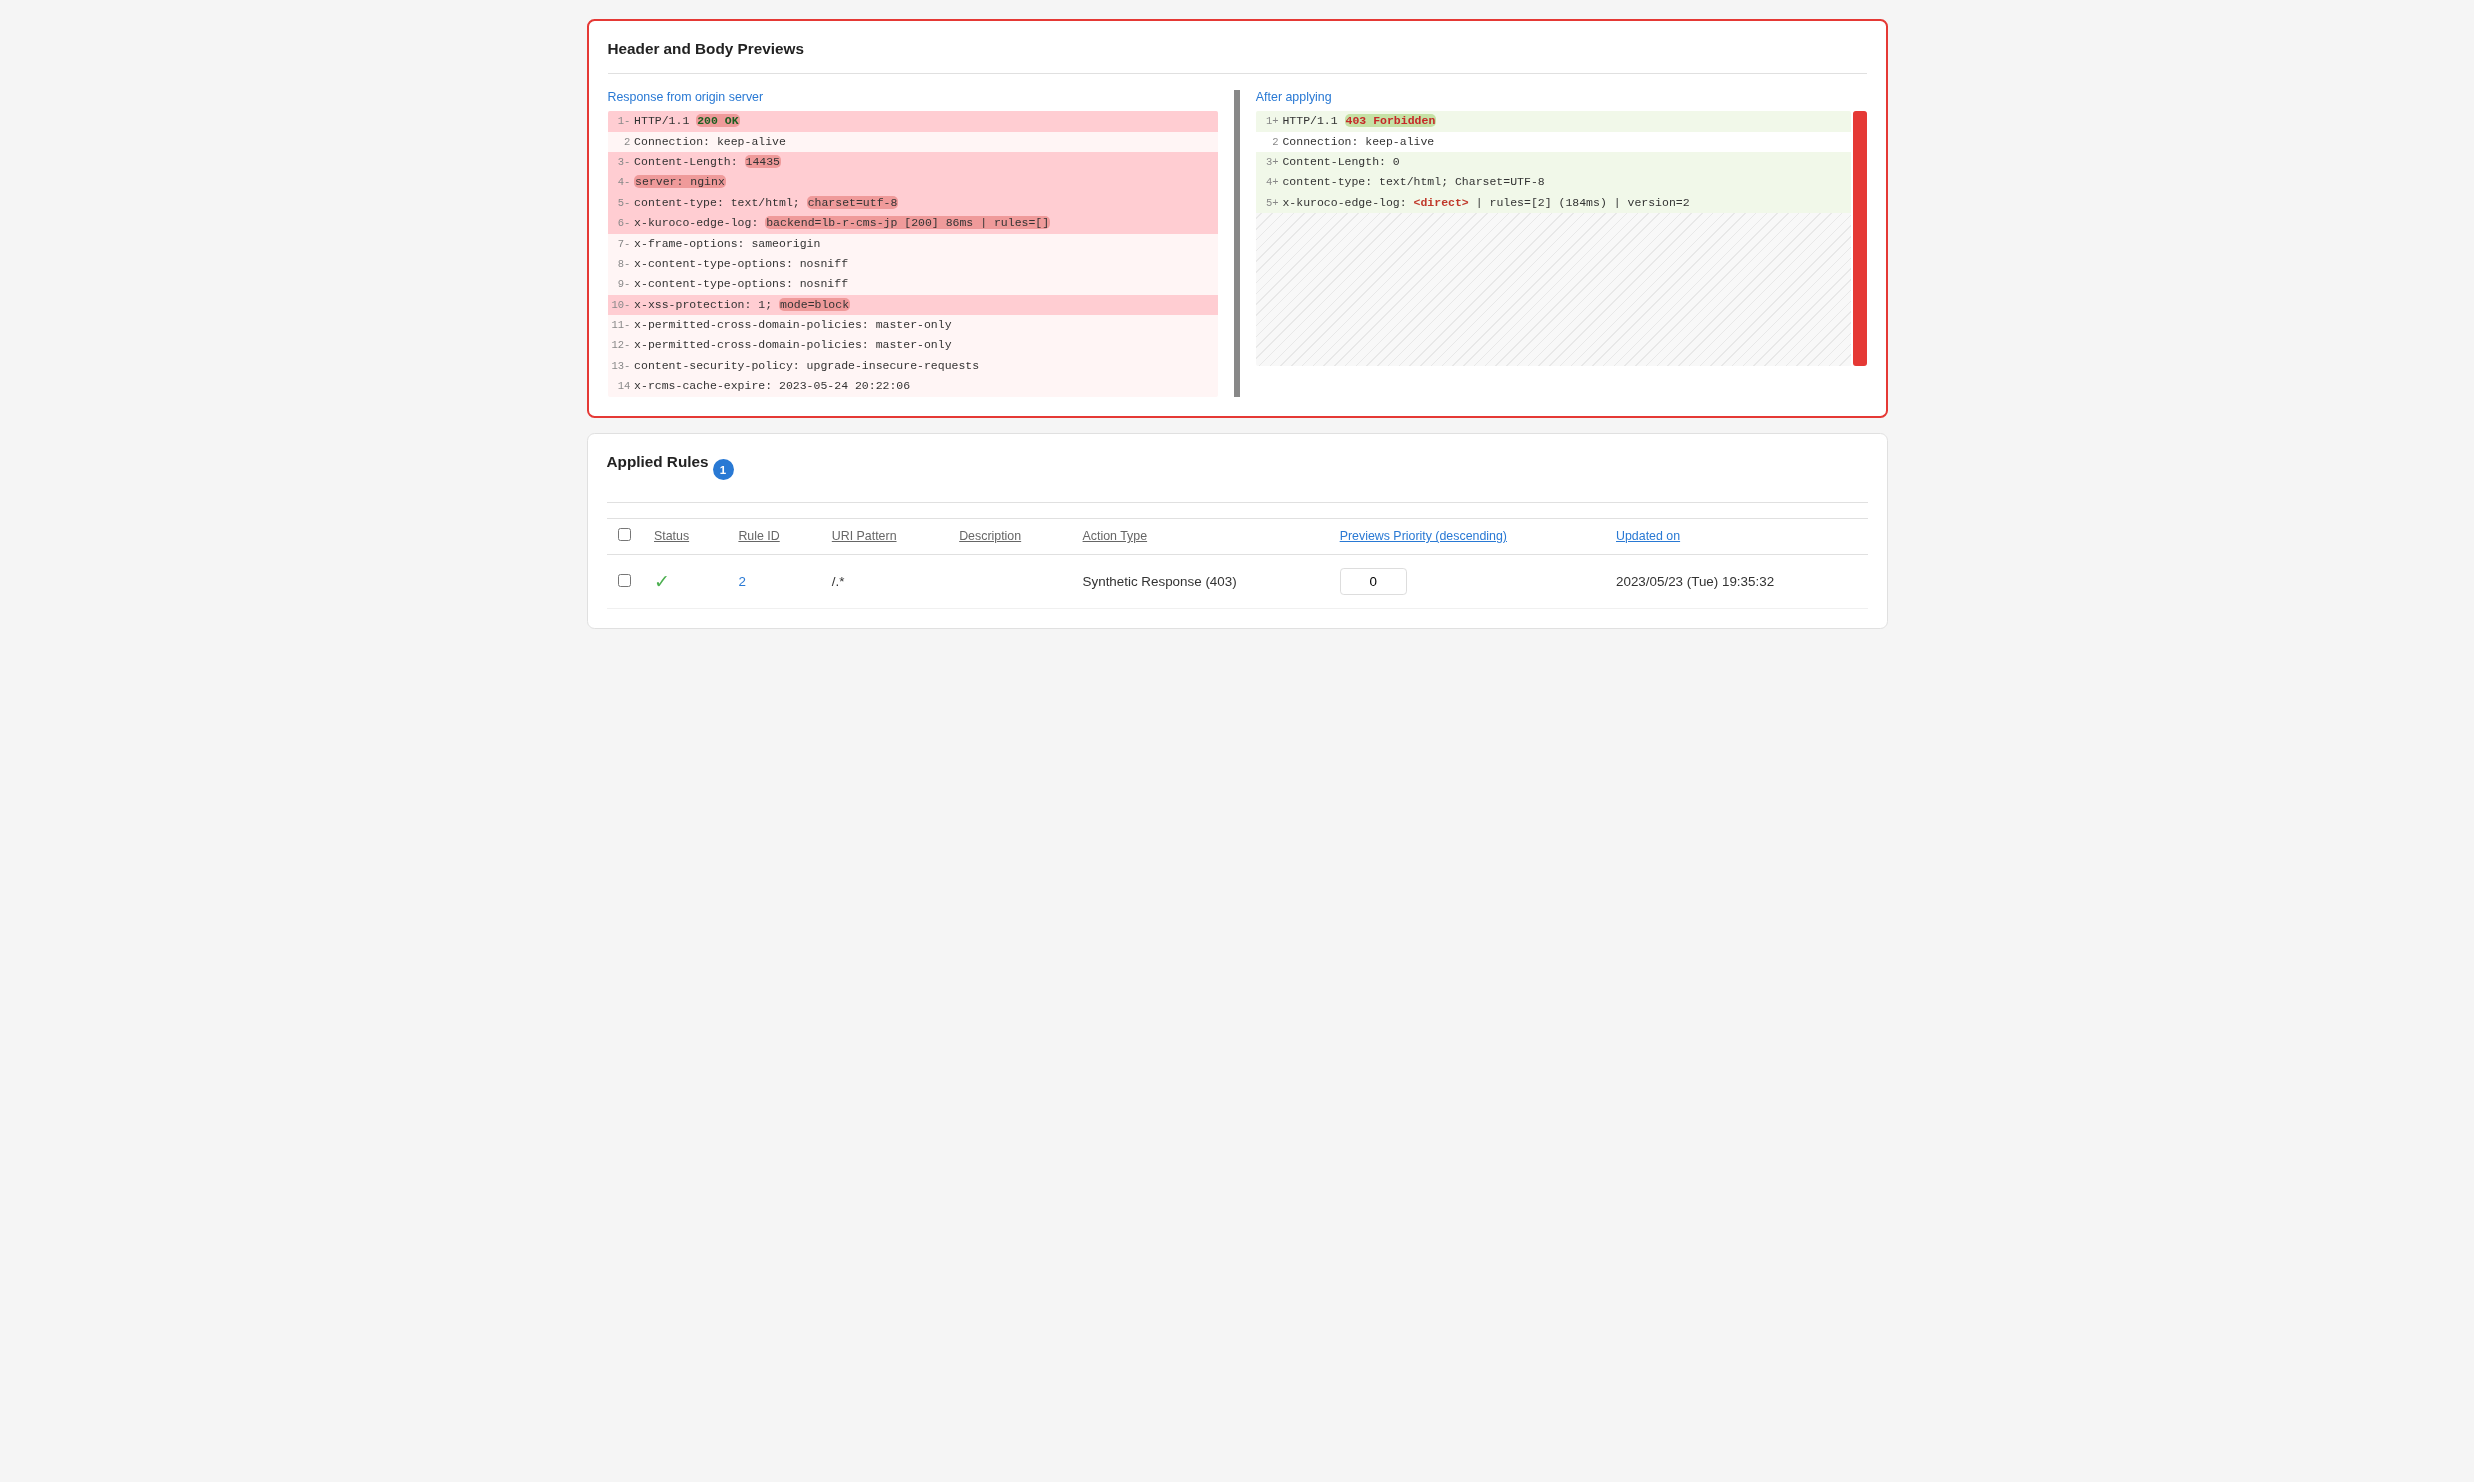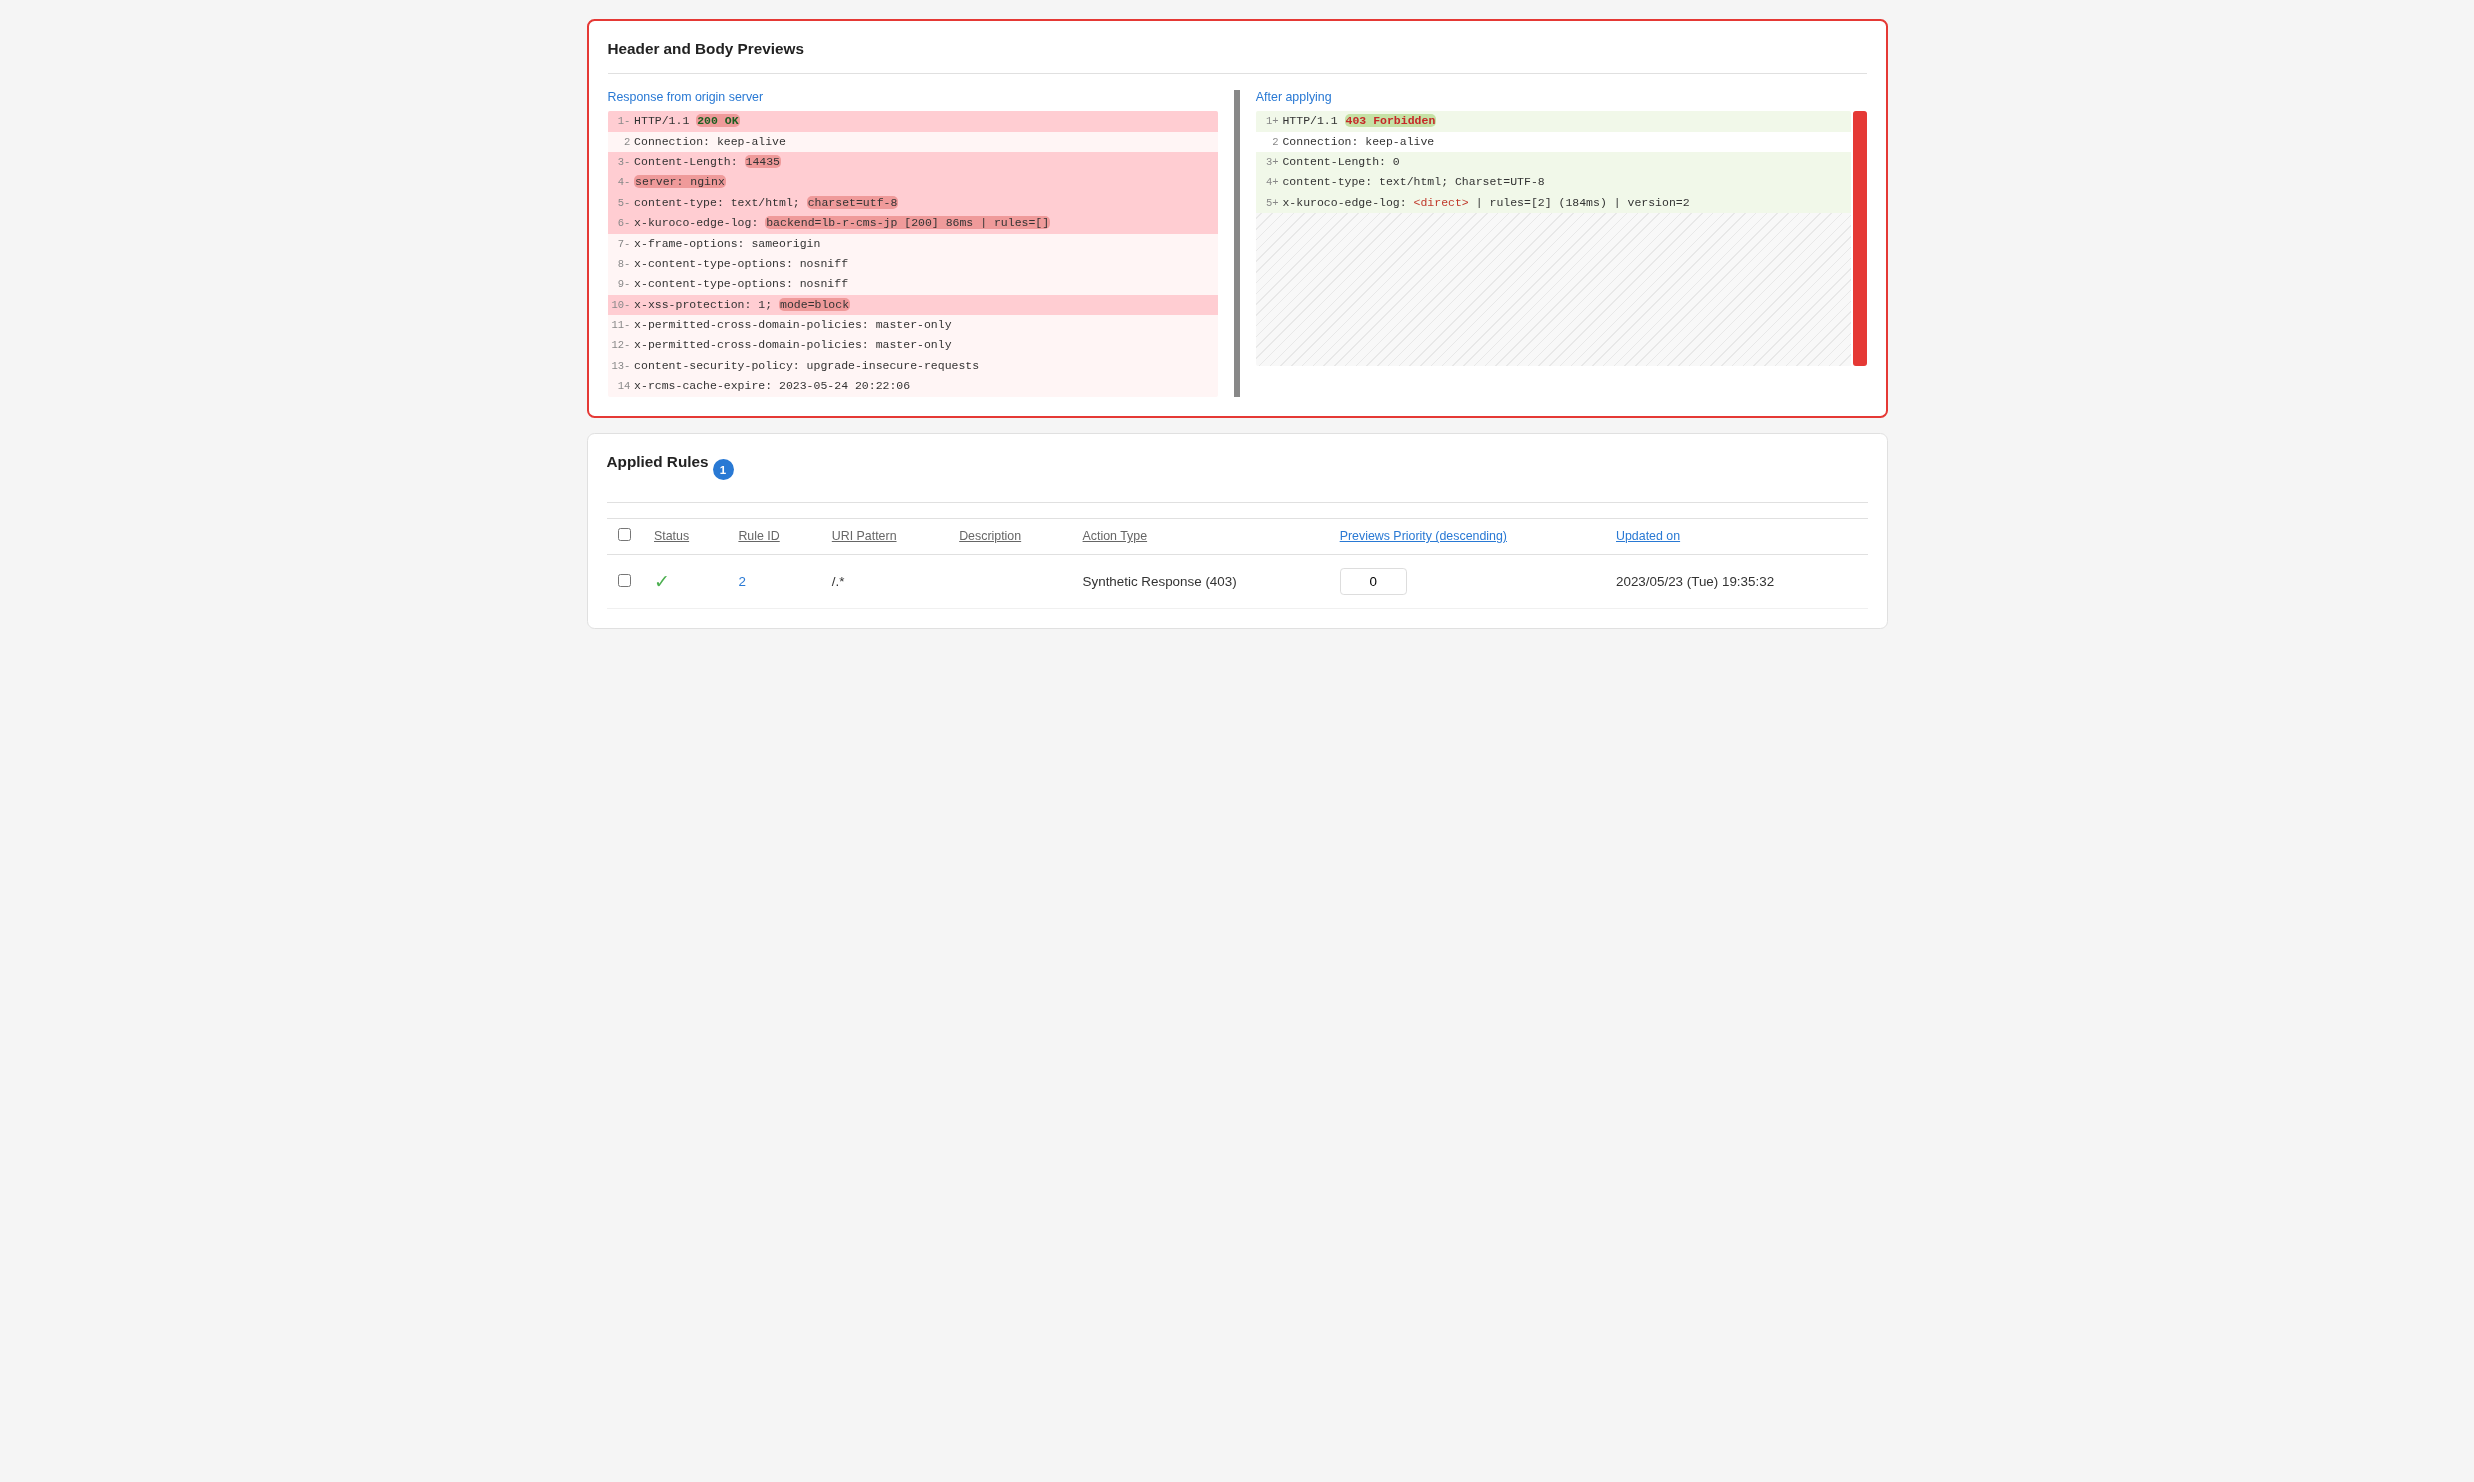--- a/index.html
+++ b/index.html
@@ -343,21 +343,21 @@
       font-size: 13.4px;
     }
 
     .chevron-down::after {
       content: '▾';
       font-size: 11.5px;
     }
 
     .direct-tag {
       color: #c0392b;
-      font-weight: normal;
+      font-weight: bold;
     }
   </style>
 </head>
 <body>
 
 <div class="page-wrapper">
 
 
   <div class="preview-section">
     <div class="section-title">Header and Body Previews</div>

